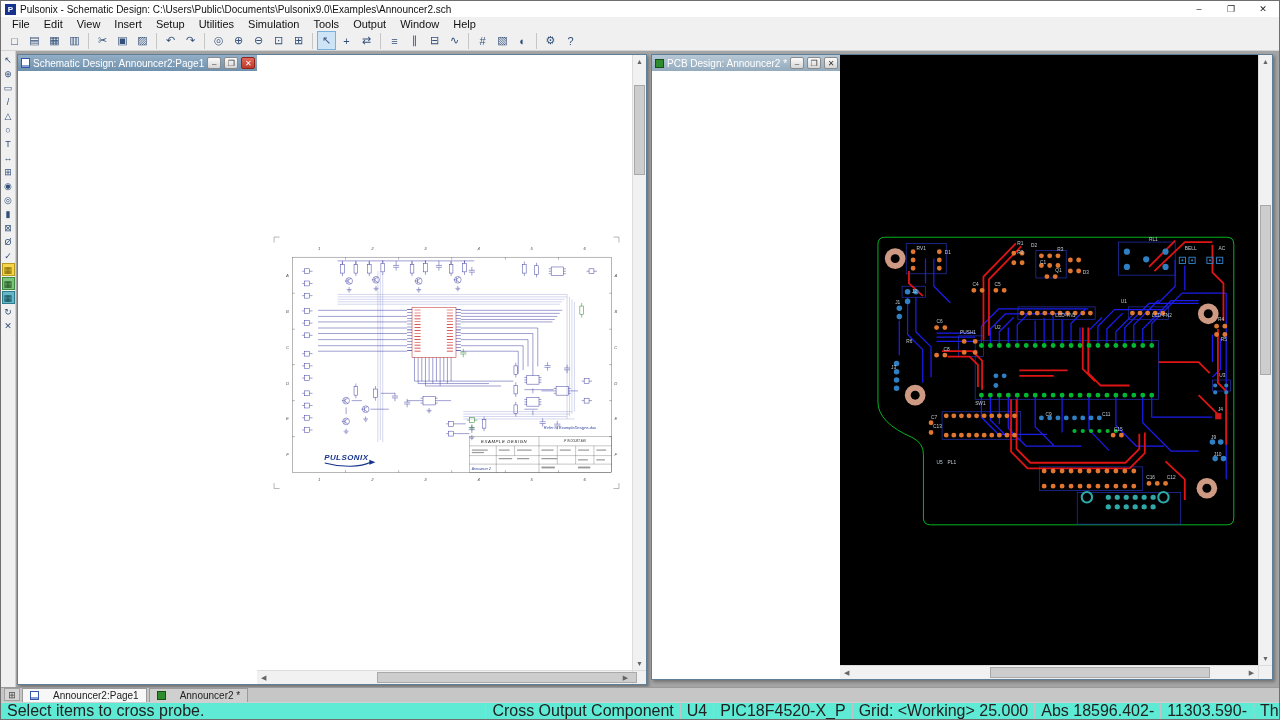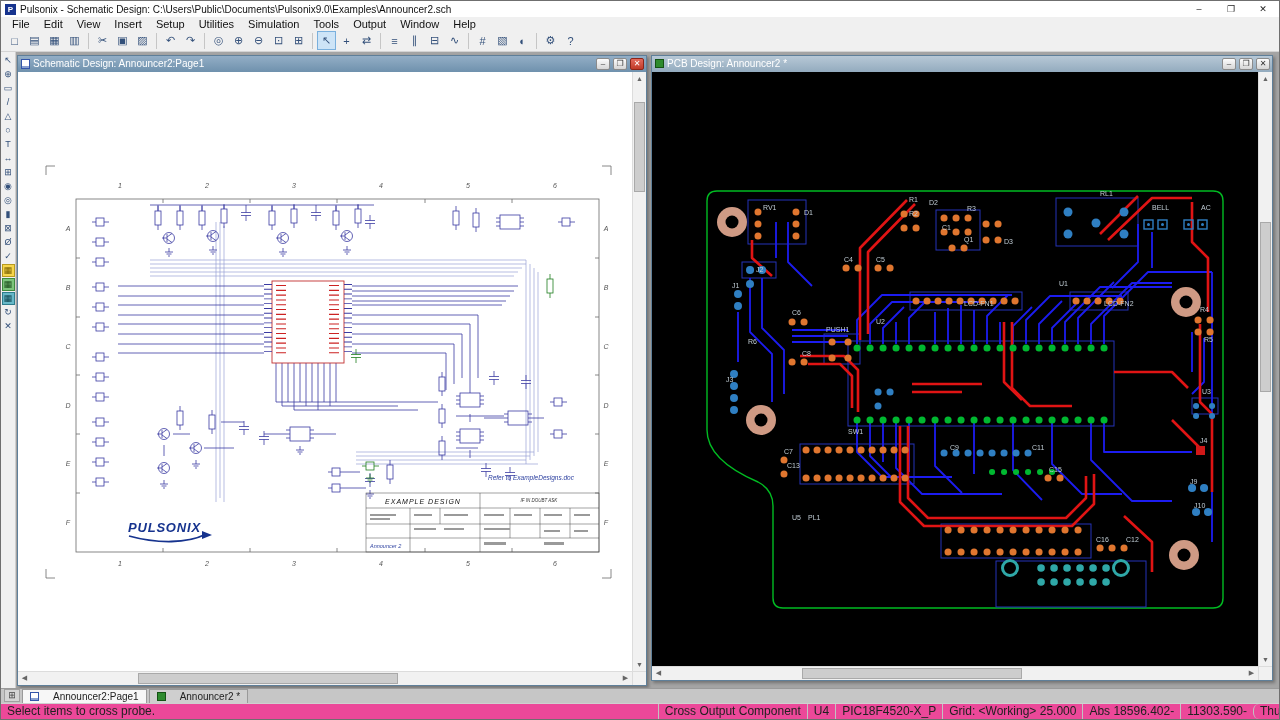--- a/index.html
+++ b/index.html
@@ -25,21 +25,21 @@
   .tsep { width:1px; height:16px; background:#c6c6c6; margin:0 3px; }
 
   
   .workspace { position:relative; height:636px; background:#a4a4a4; overflow:hidden; flex:0 0 auto; }
   .side-toolbar { position:absolute; left:0; top:0; bottom:0; width:15px; background:#f0f0f0; border-right:1px solid #cfcfcf; display:flex; flex-direction:column; align-items:center; padding-top:2px; gap:1px; z-index:1; }
   .sicon { width:13px; height:13px; font-size:9px; color:#33507a; display:flex; align-items:center; justify-content:center; }
   .sicon.c-yellow { background:#f6d54a; border:1px solid #b79a1e; color:#7a6200; }
   .sicon.c-green { background:#7cc47c; border:1px solid #3e8a3e; color:#1d4d1d; }
   .sicon.c-teal { background:#66b8c8; border:1px solid #2e7d8d; color:#0f4550; }
 
-  .child { position:absolute; display:flex; flex-direction:column; border:1px solid #5f7f99; background:#ffffff; box-shadow:2px 2px 3px rgba(0,0,0,.3); z-index:2; }
+  .child { position:absolute; display:flex; flex-direction:row; border:1px solid #5f7f99; background:#ffffff; box-shadow:2px 2px 3px rgba(0,0,0,.3); z-index:2; }
   .child.schematic { left:16px; top:3px; width:630px; height:631px; }
   .child.pcbwin { left:650px; top:3px; width:622px; height:626px; }
   .child-titlebar { height:16px; display:flex; align-items:center; gap:3px; padding:0 2px 0 3px; font-size:10px; color:#fff; flex:0 0 auto; }
   .child.schematic .child-titlebar { background:linear-gradient(#93aec6,#6f91ad); }
   .child.pcbwin .child-titlebar { background:linear-gradient(#b7c8d6,#93abbe);justify-content:flex-end; }
   .child-title { flex:1; white-space:nowrap; overflow:hidden; }
   .doc-icon { width:9px; height:10px; background:#fff; border:1px solid #3355aa; box-shadow:inset 0 -2px 0 #88a0d0; flex:0 0 auto; }
   .chip-icon { width:9px; height:9px; background:#2e8b2e; border:1px solid #145214; flex:0 0 auto; }
   .cbtn { width:14px; height:12px; background:linear-gradient(#fcfcfc,#d6d6d6); border:1px solid #8b8b8b; font-size:8px; color:#333; display:flex; align-items:center; justify-content:center; border-radius:2px; }
   .cbtn.close-red { background:linear-gradient(#e2695c,#c03a28); color:#fff; border-color:#8d2417; }
@@ -65,21 +65,21 @@
   
   .tabbar { height:15px; background:#c6c6c6; border-top:1px solid #9a9a9a; display:flex; align-items:flex-end; padding-left:3px; gap:2px; }
   .tabbtn { width:16px; height:13px; font-size:9px; color:#444; display:flex; align-items:center; justify-content:center; background:#d4d4d4; border:1px solid #a0a0a0; margin-bottom:1px; }
   .tab { height:14px; display:flex; align-items:center; gap:14px; padding:0 7px; font-size:10px; background:#cfcfcf; border:1px solid #9a9a9a; border-bottom:none; color:#222; }
   .tab.active { background:#f7f7f7; }
   .tabicon { width:9px; height:9px; flex:0 0 auto; }
   .tabicon.sch { background:#fff; border:1px solid #3355aa; box-shadow:inset 0 -2px 0 #88a0d0; }
   .tabicon.pcb { background:#2e8b2e; border:1px solid #145214; }
 
   
-  .statusbar { height:17px; background:#ec4899; border-top:1px solid #d0d0d0; display:flex; align-items:stretch; font-size:12px; color:#222; }
+  .statusbar { height:17px; background:#5eead4; border-top:1px solid #d0d0d0; display:flex; align-items:stretch; font-size:16px; color:#222; }
   .status-msg { flex:1; display:flex; align-items:center; padding-left:6px; white-space:nowrap; overflow:hidden; }
   .scell { display:flex; align-items:center; padding:0 6px; border-left:1px solid #c2c2c2; white-space:nowrap; }
   .scell.clip { width:26px; overflow:hidden; padding-right:0;border-radius:6px; }
 </style>
 </head>
 <body>
 
 <div class="app">
 
   <div class="titlebar">

